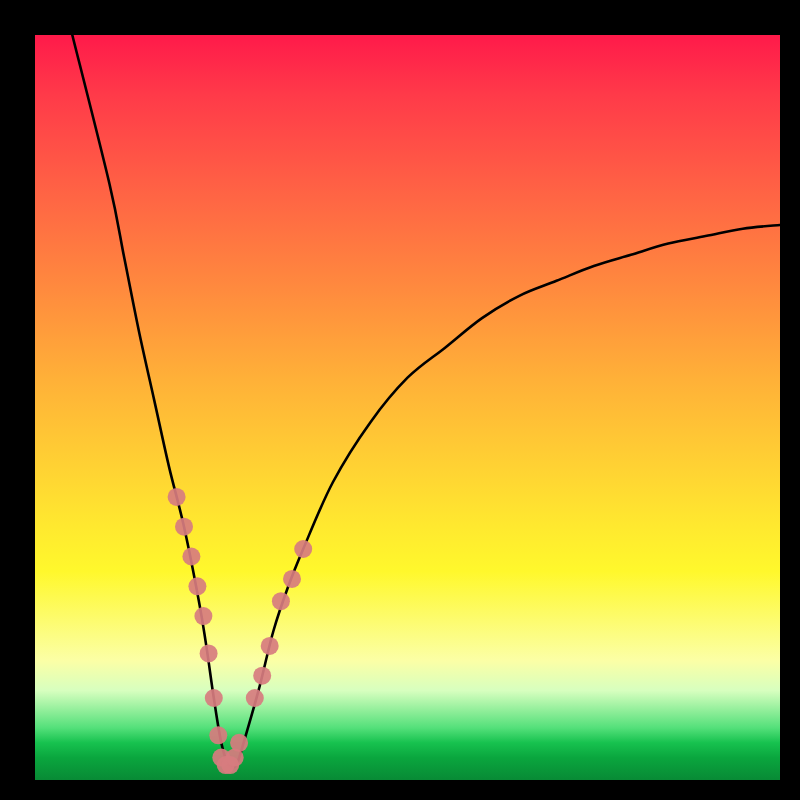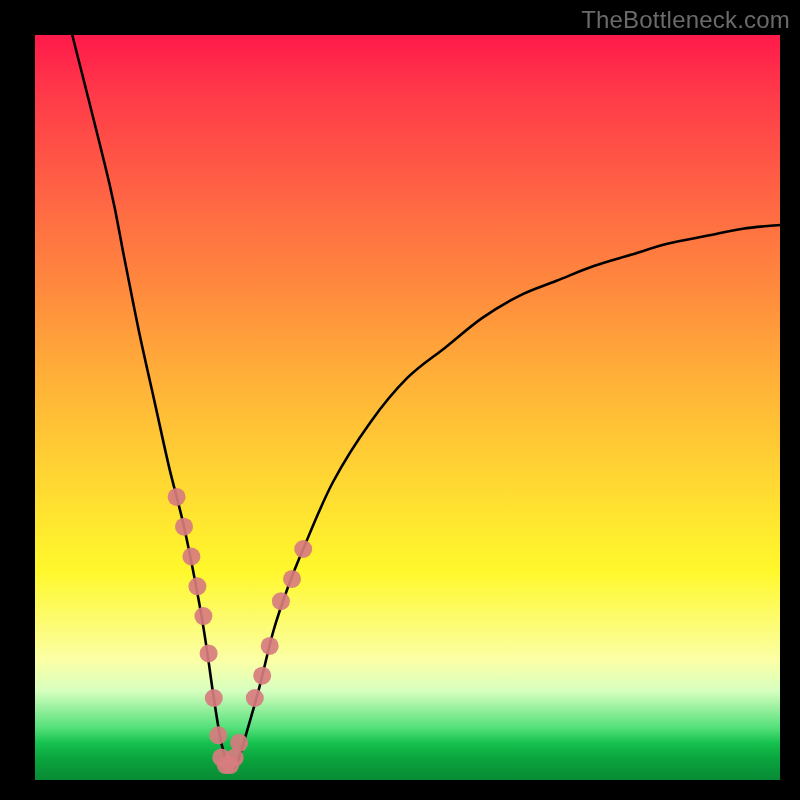--- a/index.html
+++ b/index.html
@@ -58,21 +58,20 @@
     top: 0;
     width: 745px;
     height: 745px;
     overflow: visible;
   }
 </style>
 </head>
 <body>
 
 <div class="frame">
-  <div class="watermark">TheBottleneck.com</div>
   <div class="plot-area">
     <svg class="curve" viewBox="0 0 745 745">
       <path id="main-curve" fill="none" stroke="#000" stroke-width="2.6" stroke-linecap="round" d="M 37.3 0.0 C 43.5 24.8, 65.8 111.8, 74.5 149.0 C 83.2 186.3, 84.4 198.7, 89.4 223.5 C 94.4 248.3, 99.3 274.4, 104.3 298.0 C 109.3 321.6, 114.2 342.7, 119.2 365.1 C 124.2 387.4, 129.1 411.0, 134.1 432.1 C 139.1 453.2, 144.0 469.3, 149.0 491.7 C 154.0 514.0, 160.2 546.3, 163.9 566.2 C 167.6 586.1, 168.9 594.8, 171.3 610.9 C 173.8 627.0, 176.3 646.9, 178.8 663.0 C 181.3 679.2, 183.8 696.6, 186.3 707.8 C 188.7 718.9, 191.2 726.4, 193.7 730.1 C 196.2 733.8, 198.7 733.8, 201.2 730.1 C 203.6 726.4, 204.9 720.2, 208.6 707.8 C 212.3 695.3, 218.5 674.2, 223.5 655.6 C 228.5 637.0, 233.4 613.4, 238.4 596.0 C 243.4 578.6, 248.3 565.0, 253.3 551.3 C 258.3 537.6, 260.8 531.4, 268.2 514.0 C 275.6 496.7, 286.8 468.1, 298.0 447.0 C 309.2 425.9, 322.8 404.8, 335.3 387.4 C 347.7 370.0, 360.1 355.1, 372.5 342.7 C 384.9 330.3, 397.3 322.8, 409.8 312.9 C 422.2 303.0, 434.6 291.8, 447.0 283.1 C 459.4 274.4, 471.8 267.0, 484.3 260.8 C 496.7 254.5, 509.1 250.8, 521.5 245.8 C 533.9 240.9, 546.3 235.3, 558.8 231.0 C 571.2 226.6, 583.6 223.5, 596.0 219.8 C 608.4 216.0, 620.8 211.7, 633.3 208.6 C 645.7 205.5, 658.1 203.6, 670.5 201.1 C 682.9 198.7, 695.3 195.6, 707.8 193.7 C 720.2 191.8, 738.8 190.6, 745.0 190.0"></path>
       <g id="marker-group">
           <circle cx="141.6" cy="461.9" r="9" fill="#d77c7f" fill-opacity="0.92"></circle>
           <circle cx="149.0" cy="491.7" r="9" fill="#d77c7f" fill-opacity="0.92"></circle>
           <circle cx="156.4" cy="521.5" r="9" fill="#d77c7f" fill-opacity="0.92"></circle>
           <circle cx="162.4" cy="551.3" r="9" fill="#d77c7f" fill-opacity="0.92"></circle>
           <circle cx="168.4" cy="581.1" r="9" fill="#d77c7f" fill-opacity="0.92"></circle>
           <circle cx="173.6" cy="618.4" r="9" fill="#d77c7f" fill-opacity="0.92"></circle>

